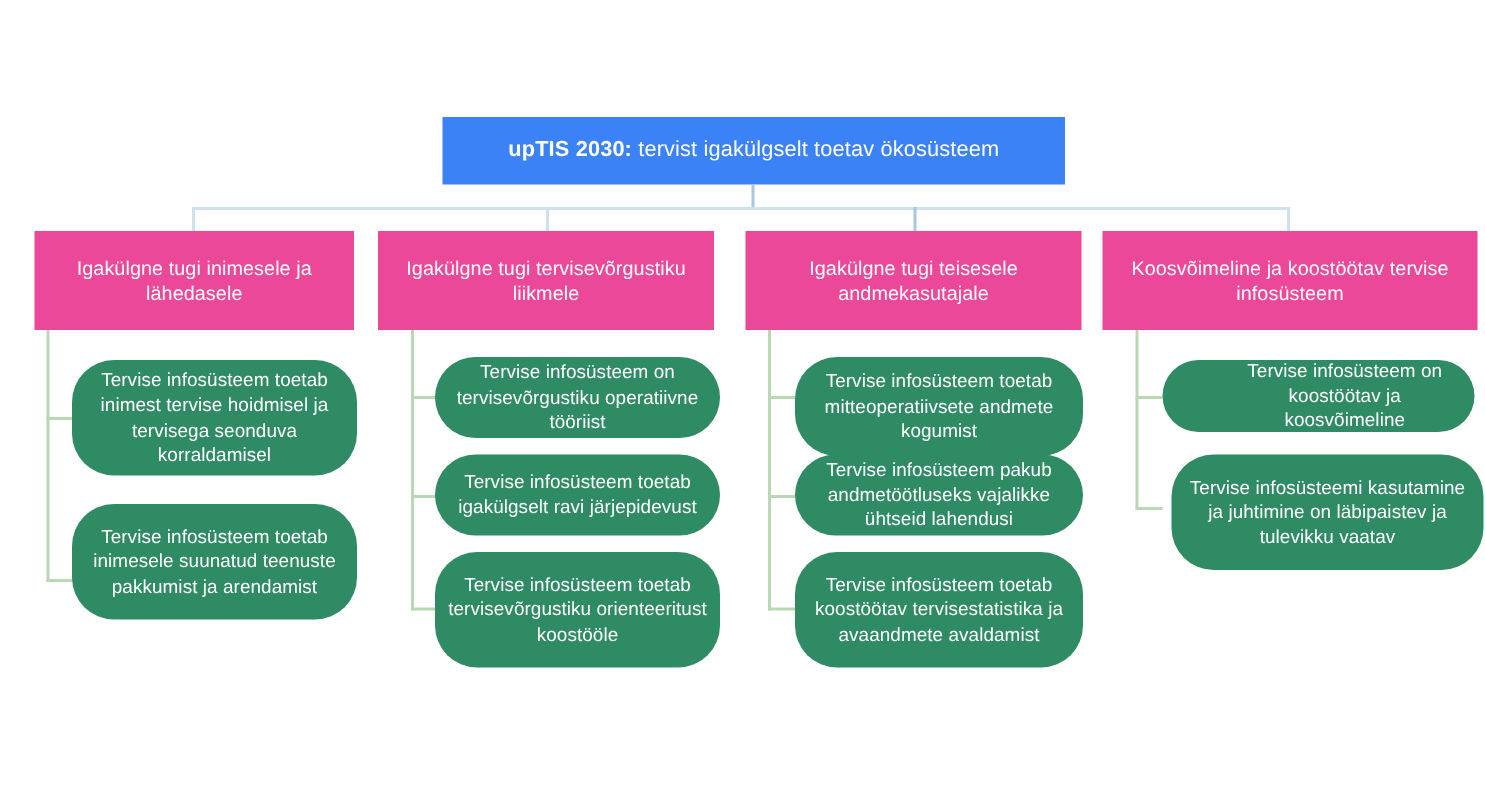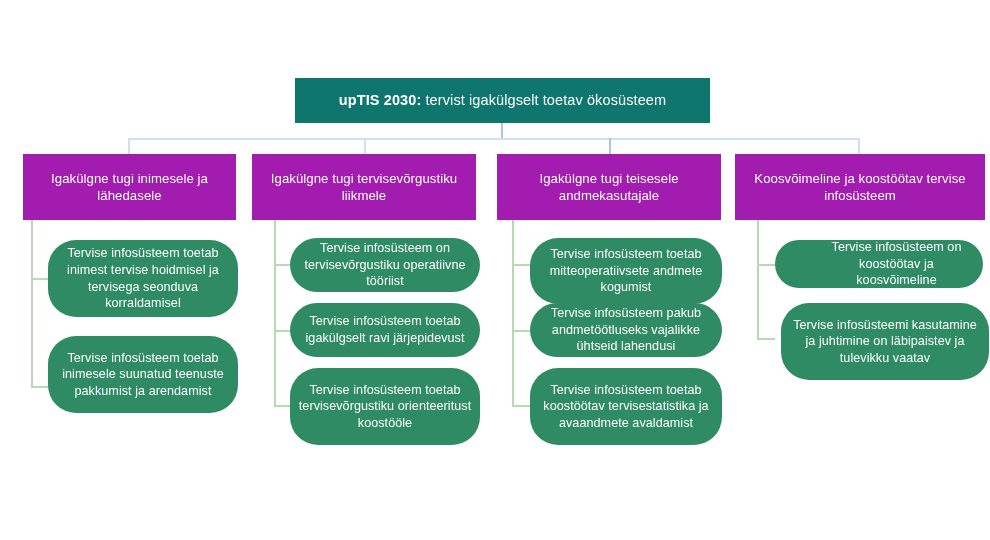--- a/index.html
+++ b/index.html
@@ -23,31 +23,31 @@
     display: flex;
     align-items: center;
     justify-content: center;
     text-align: center;
     color: #ffffff;
     line-height: 1.32;
     padding: 4px 8px;
   }
 
   .root-box {
-    background: #0f766e;
+    background: #3b82f6;
     font-size: 14.5px;
     letter-spacing: 0.1px;
   }
   .root-box .root-strong {
     font-weight: bold;
     color: #ffffff;
   }
 
   .branch-box {
-    background: #a21caf;
+    background: #ec4899;
     font-size: 13.2px;
     letter-spacing: 0.05px;
   }
 
   .leaf-box {
     background: #2e8b63;
     font-size: 12.6px;
     letter-spacing: 0.05px;
     border-radius: 28px;
   }

